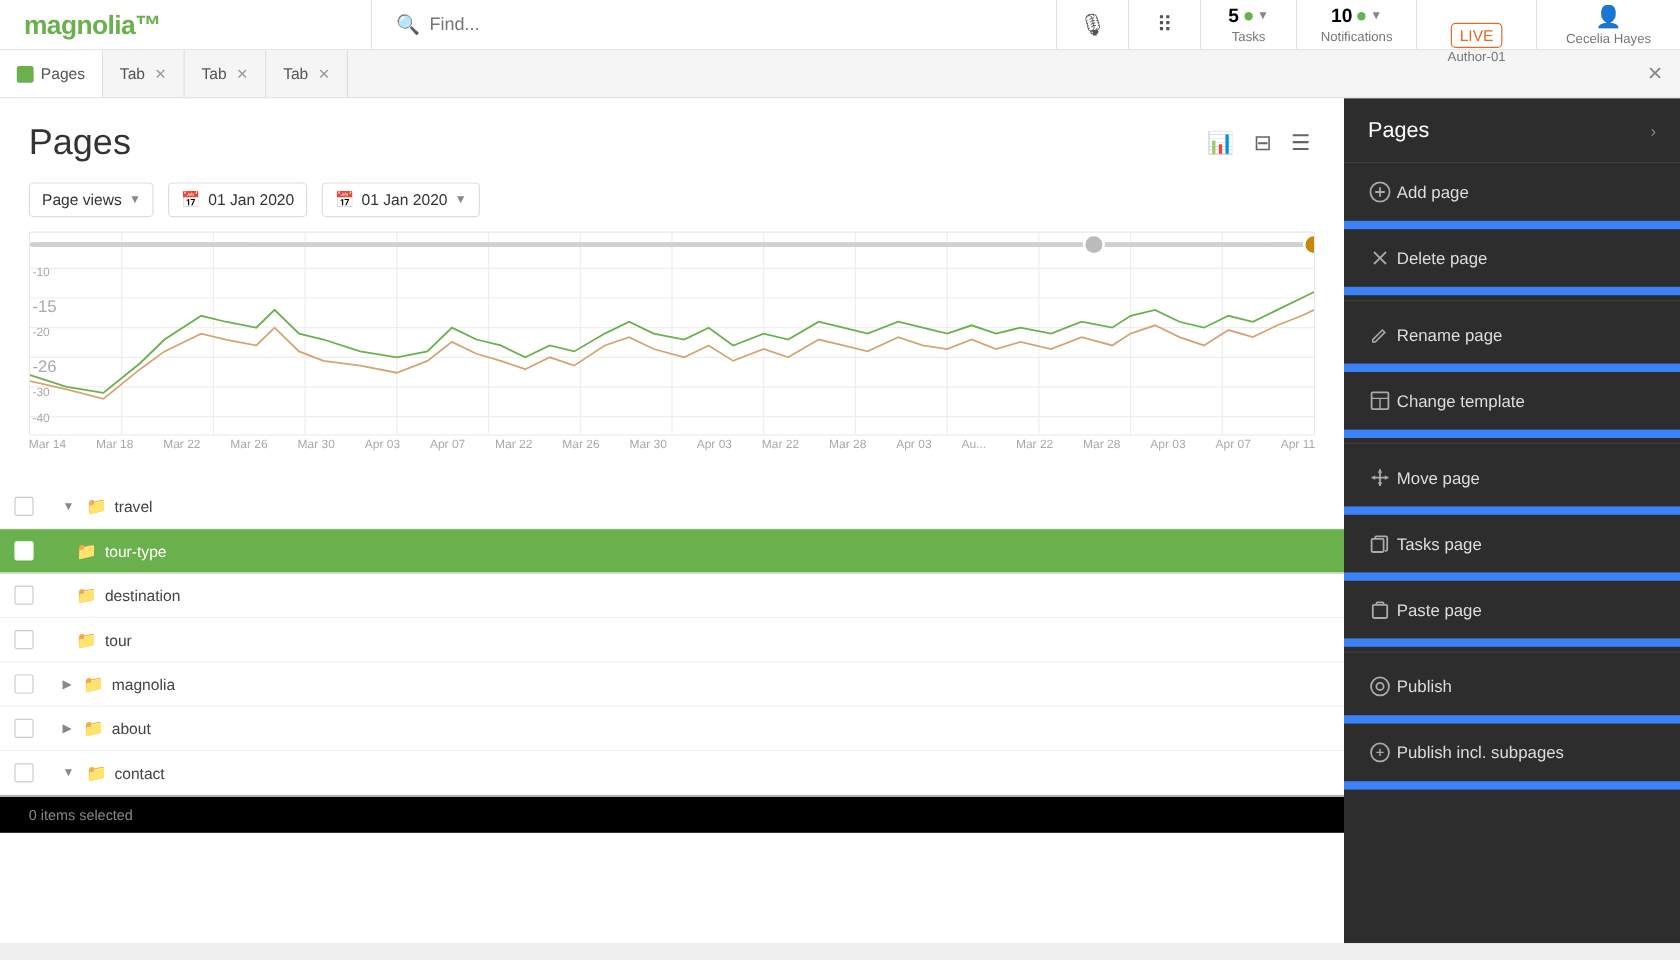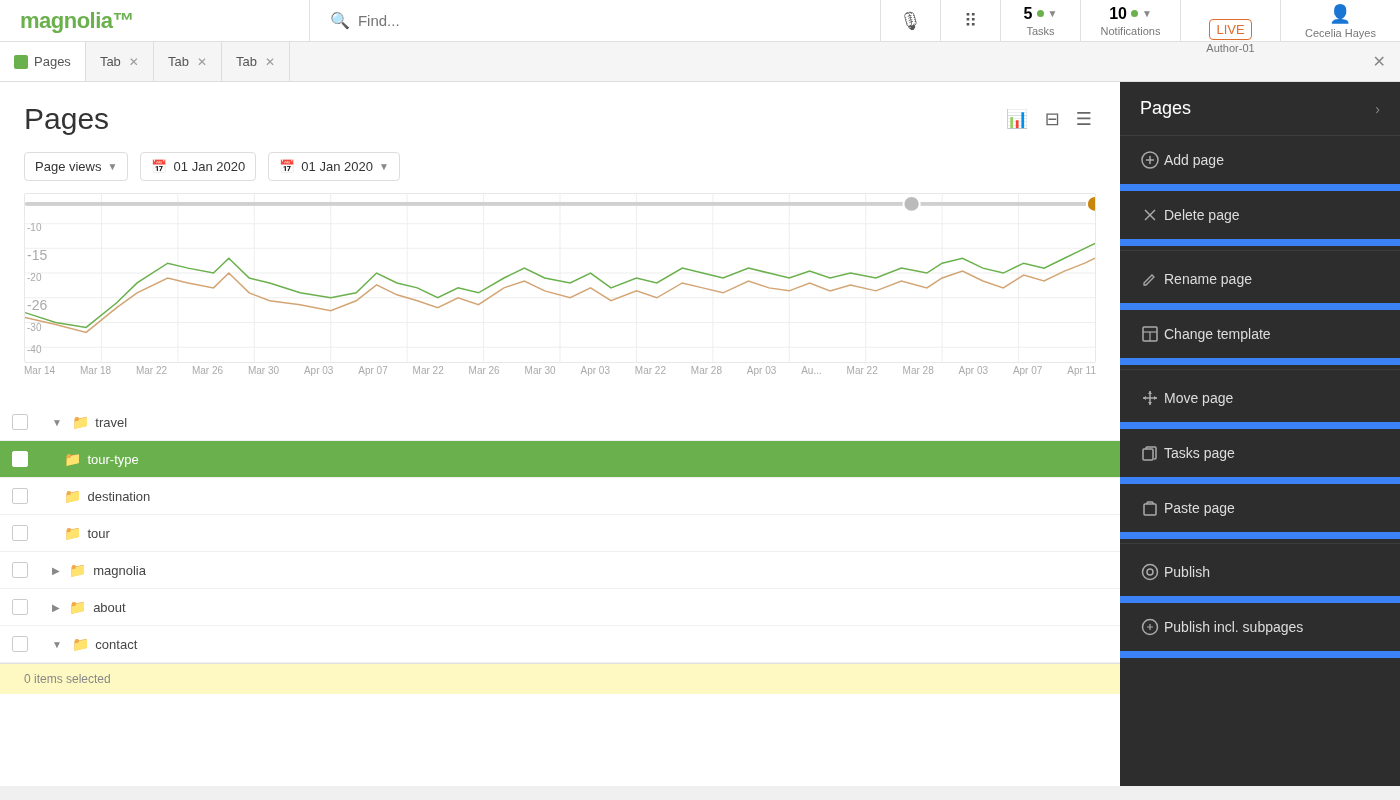--- a/index.html
+++ b/index.html
@@ -56,21 +56,21 @@
     .table-row { display: grid; grid-template-columns: 40px 1fr 120px 120px 160px 160px 200px; border-bottom: 1px solid #f0f0f0; align-items: center; cursor: pointer; }
     .table-row.selected { background: #6ab04c; color: #fff; }
     .td { padding: 10px 12px; font-size: 13px; color: #444; display: flex; align-items: center; gap: 6px; }
     .table-row.selected .td { color: #fff; }
     .row-checkbox { width: 16px; height: 16px; border: 1px solid #ccc; border-radius: 2px; background: #fff; cursor: pointer; }
     .row-checkbox.checked { background: #fff; }
     .row-expand { font-size: 10px; color: #888; cursor: pointer; margin-right: 4px; }
     .folder-icon { font-size: 14px; color: #888; }
     .table-row.selected .folder-icon { color: #fff; }
     .indent-1 { padding-left: 24px; }
-    .status-bar { position: sticky; bottom: 11px; background: #fef9c3; border-top: 1px solid #e0e0e0; padding: 8px 24px; font-size: 12px; color: #888; }
+    .status-bar { position: sticky; bottom: 11px; background: #000000; border-top: 1px solid #e0e0e0; padding: 8px 24px; font-size: 12px; color: #888; }
 
     
     .right-panel { width: 280px; background: #2d2d2d; color: #ddd; display: flex; flex-direction: column; overflow-y: auto; }
     .panel-header { display: flex; align-items: center; justify-content: space-between; padding: 16px 20px; border-bottom: 1px solid #3d3d3d; }
     .panel-title { font-size: 18px; font-weight: 400; color: #fff; }
     .panel-chevron { color: #888; font-size: 14px; }
     .panel-action { display: flex; align-items: center; gap: 4px; padding: 14px 20px; border-bottom: 7px solid #3b82f6; cursor: pointer; }
     .panel-action-icon { width: 20px; height: 20px; display: flex; align-items: center; justify-content: center; color: #aaa; font-size: 16px; flex-shrink: 0; }
     .panel-action-label { font-size: 14px; color: #ddd; }
     .panel-divider { height: 1px; background: #3d3d3d; margin: 4px 0; }

